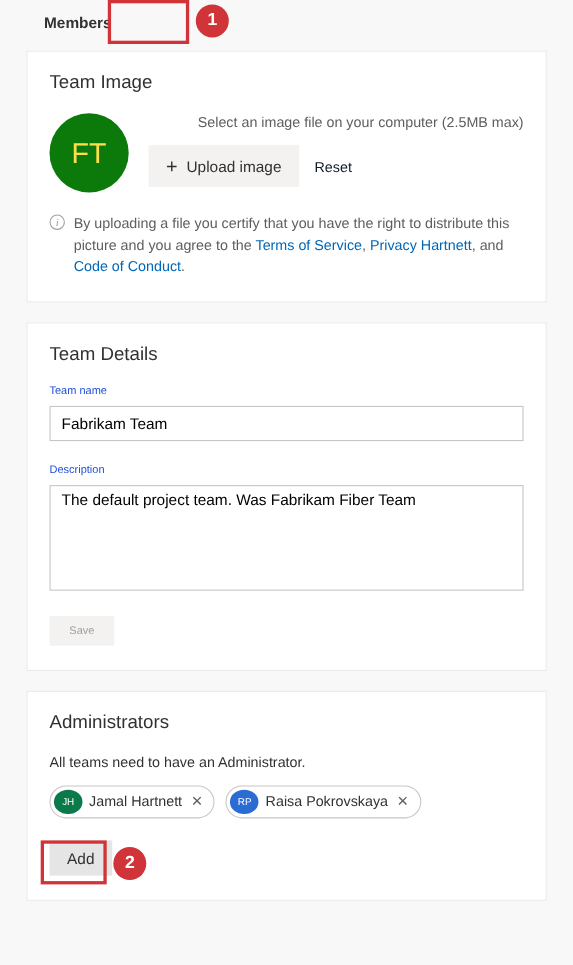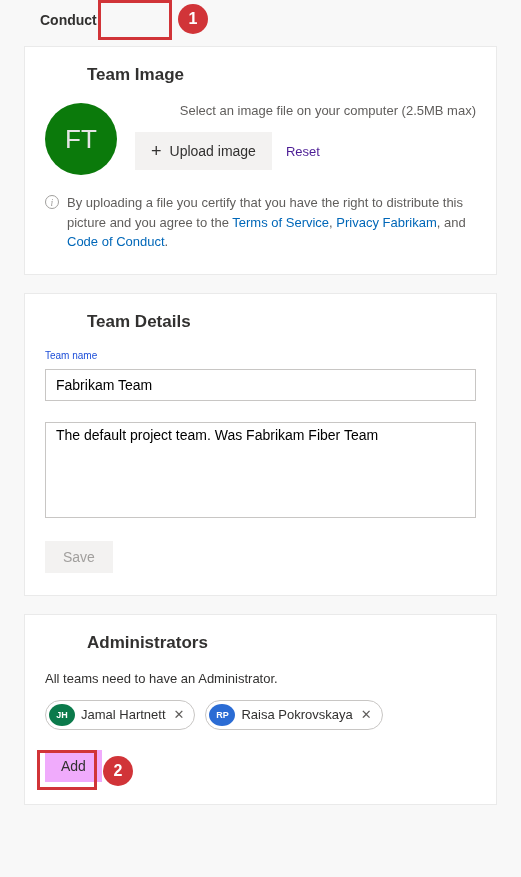--- a/index.html
+++ b/index.html
@@ -45,36 +45,35 @@
     pointer-events: none;
   }
   .card {
     background: #fff;
     border: 1px solid #eaeaea;
     margin: 10px 16px 18px 16px;
     padding: 18px 20px 22px 20px;
   }
   .card h2 {
     font-size: 17px;
-    font-weight: 700;
+    font-weight: 400;
     margin-bottom: 18px;
-    margin-left: 42px;
   }
   .team-image-row {
     display: flex;
     align-items: flex-start;
     gap: 18px;
     margin-bottom: 18px;
   }
   .avatar {
     width: 72px;
     height: 72px;
     border-radius: 50%;
     background: #0b7a0b;
-    color: #e5e5e5;
+    color: #fde047;
     display: flex;
     align-items: center;
     justify-content: center;
     font-size: 26px;
     font-weight: 400;
     flex-shrink: 0;
   }
   .upload-col { flex: 1; }
   .hint {
     color: #605e5c;
@@ -89,21 +88,21 @@
     padding: 10px 16px;
     display: flex;
     align-items: center;
     gap: 8px;
     cursor: pointer;
     font-size: 14px;
     color: #323130;
   }
   .upload-btn .plus { font-size: 18px; line-height: 1; }
   .reset-link {
-    color: #4c1d95;
+    color: #0f172a;
     font-size: 13px;
     cursor: pointer;
   }
   .disclaimer-row {
     display: flex;
     gap: 8px;
     color: #605e5c;
     font-size: 13px;
     line-height: 1.5;
   }
@@ -145,21 +144,21 @@
     font-size: 14px;
     font-family: inherit;
     resize: none;
     margin-bottom: 20px;
   }
   .save-btn {
     background: #f3f2f1;
     border: none;
     padding: 8px 18px;
     color: #a19f9d;
-    font-size: 14px;
+    font-size: 10px;
     cursor: default;
   }
   .admin-desc {
     font-size: 13px;
     color: #323130;
     margin-bottom: 14px;
   }
   .chips { display: flex; flex-wrap: wrap; gap: 10px; margin-bottom: 20px; }
   .chip {
     display: flex;
@@ -172,45 +171,45 @@
   }
   .chip-avatar {
     width: 26px;
     height: 22px;
     border-radius: 50%;
     display: flex;
     align-items: center;
     justify-content: center;
     color: #fff;
     font-size: 9px;
-    font-weight: 700;
+    font-weight: 400;
   }
   .chip-close {
     cursor: pointer;
     color: #605e5c;
     font-size: 13px;
     padding: 0 2px;
   }
   .add-btn {
-    background: #f0abfc;
+    background: #e5e5e5;
     border: none;
     padding: 8px 16px;
     font-size: 14px;
     cursor: pointer;
     color: #323130;
   }
   .rel { position: relative; }
 </style>
 </head>
 <body>
 
 <div class="page">
 
   <div class="tabs rel">
-    <div class="tab active">Conduct</div>
+    <div class="tab active">Members</div>
     <div class="callout-box" style="left:90px; top:0px; width:74px; height:40px;"></div>
     <div class="callout-circle" style="left:170px; top:4px;">1</div>
   </div>
 
   <div class="card">
     <h2>Team Image</h2>
     <div class="team-image-row">
       <div class="avatar">FT</div>
       <div class="upload-col">
         <div class="hint">Select an image file on your computer (2.5MB max)</div>
@@ -219,29 +218,30 @@
             <span class="plus">+</span>
             <span>Upload image</span>
           </button>
           <span class="reset-link">Reset</span>
         </div>
       </div>
     </div>
     <div class="disclaimer-row">
       <span class="info-icon">i</span>
       <div>
-        <span>By uploading a file you certify that you have the right to distribute this picture and you agree to the </span><span class="link">Terms of Service</span><span>, </span><span class="link">Privacy Fabrikam</span><span>, and </span><span class="link">Code of Conduct</span><span>.</span>
+        <span>By uploading a file you certify that you have the right to distribute this picture and you agree to the </span><span class="link">Terms of Service</span><span>, </span><span class="link">Privacy Hartnett</span><span>, and </span><span class="link">Code of Conduct</span><span>.</span>
       </div>
     </div>
   </div>
 
   <div class="card">
     <h2>Team Details</h2>
     <label class="field-label">Team name</label>
     <input class="text-input" type="text" value="Fabrikam Team" style="">
+    <label class="field-label">Description</label>
     <textarea class="textarea" style="">The default project team. Was Fabrikam Fiber Team</textarea>
     <button class="save-btn">Save</button>
   </div>
 
   <div class="card rel">
     <h2>Administrators</h2>
     <div class="admin-desc">All teams need to have an Administrator.</div>
     <div class="chips" id="chips">
         <div class="chip">
           <div class="chip-avatar" style="background: rgb(11, 122, 75);">JH</div>

